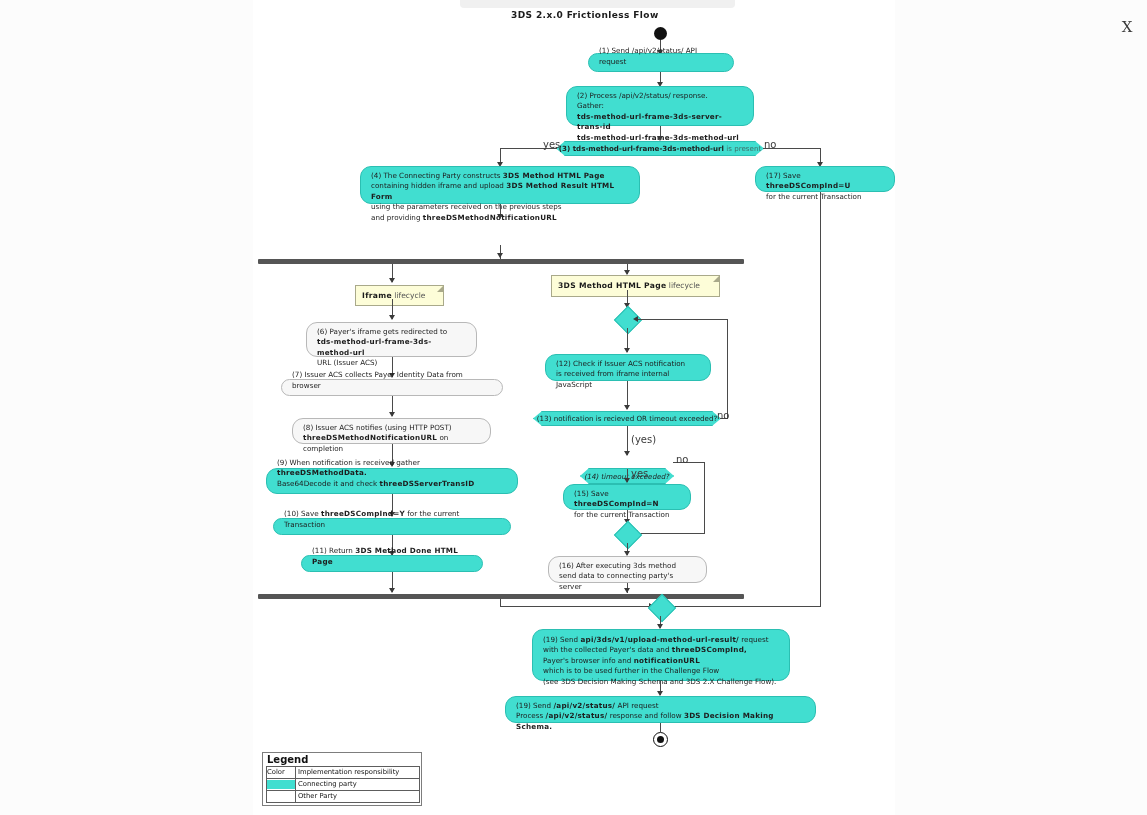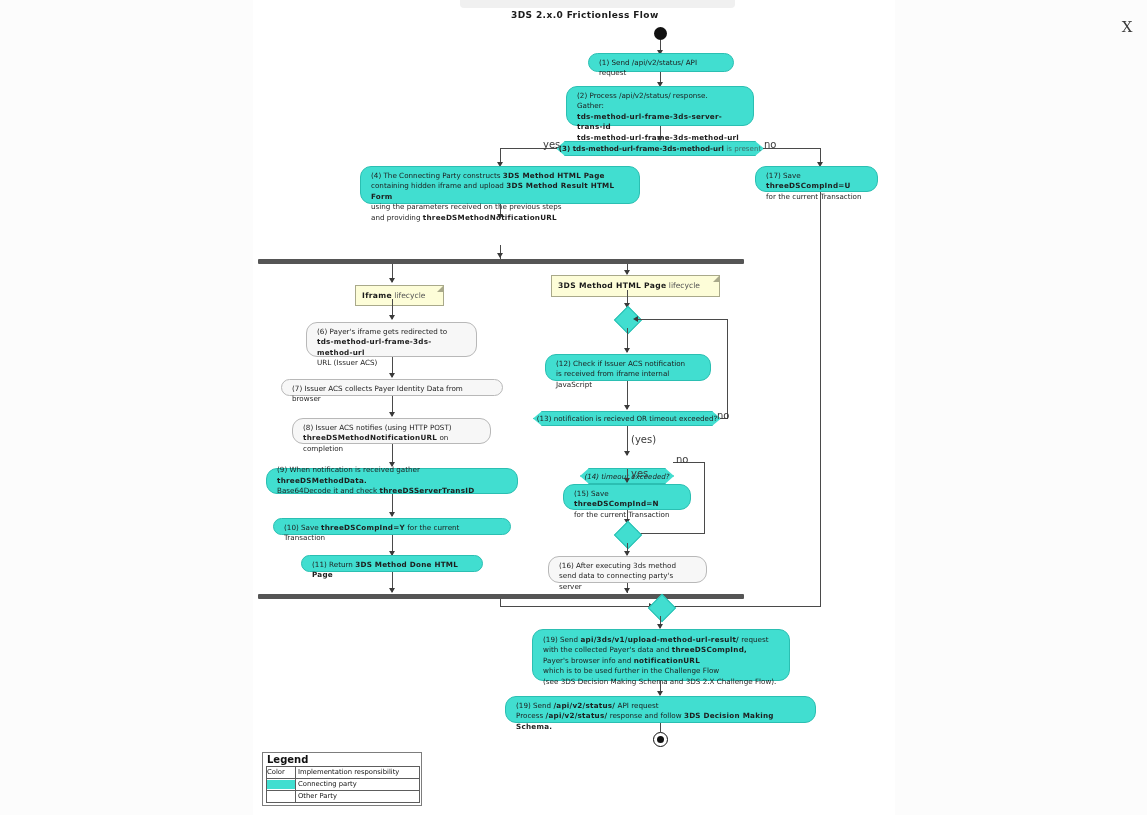--- a/index.html
+++ b/index.html
@@ -11,21 +11,21 @@
   }
   #canvas{position:absolute;left:0;top:0;width:1147px;height:815px;background:#fcfcfc;}
   #page{position:absolute;left:253px;top:0;width:642px;height:815px;background:#ffffff;}
   #topstrip{position:absolute;left:460px;top:0;width:275px;height:8px;background:#f0f0f0;border-radius:0 0 4px 4px;}
   #closebtn{position:absolute;left:1118px;top:18px;width:18px;height:18px;
     font-family:"DejaVu Serif","Liberation Serif",serif;font-size:15px;color:#3a3a3a;
     text-align:center;line-height:18px;cursor:pointer;}
   #title{position:absolute;left:511px;top:10px;font-size:9px;font-weight:bold;color:#1b1b1b;letter-spacing:.4px;white-space:nowrap;}
 
   
-  .node{position:absolute;box-sizing:border-box;display:flex;align-items:flex-start;
+  .node{position:absolute;box-sizing:border-box;display:flex;align-items:flex-end;
     justify-content:center;text-align:left;}
   .act{border:1px solid #2bbfb2;border-radius:11px;background:#41ded0;
     padding:4px 10px;font-size:7.2px;color:#1d1d1d;line-height:1.45;}
   .act.other{background:#f7f7f7;border:1px solid #b8b8b8;}
   .act .b{font-weight:bold;letter-spacing:.25px;}
   .note{border:1px solid #a9a98a;background:#fdfdd8;font-size:7.6px;color:#2b2b2b;
     padding:3px 9px 3px 6px;line-height:1.3;}
   .note::after{content:"";position:absolute;right:0;top:0;border-width:0 0 6px 6px;
     border-style:solid;border-color:transparent transparent #a9a98a transparent;}
   .note .hd{font-weight:bold;color:#1a1a1a;letter-spacing:.3px;}
@@ -125,21 +125,21 @@
       <div><span>containing hidden iframe and upload </span><span class="b">3DS Method Result HTML Form</span></div>
       <div>using the parameters received on the previous steps</div>
       <div><span>and providing </span><span class="b">threeDSMethodNotificationURL</span></div>
     </div>
   </div>
   <div class="ln vl" style="left:500px;top:204px;height:12px;"></div>
   <div class="arw" style="left:497px;top:214px;"></div>
 
   <div class="ln vl" style="left:500px;top:245px;height:15px;"></div>
 
-  <div class="node act" style="left:755px;top:166px;width:123px;height:26px;align-items:flex-start;padding-top:4px;">
+  <div class="node act" style="left:755px;top:166px;width:140px;height:26px;align-items:flex-start;padding-top:4px;">
     <div style="width:100%;">
       <div><span>(17) Save </span><span class="b">threeDSCompInd=U</span></div>
       <div>for the current Transaction</div>
     </div>
   </div>
 
   <div class="ln vl" style="left:820px;top:192px;height:414px;"></div>
   <div class="ln hl" style="left:670px;top:606px;width:151px;"></div>
   <div class="arwl" style="left:666px;top:603px;"></div>
 
@@ -176,21 +176,21 @@
 
   <div class="node act other" style="left:292px;top:418px;width:199px;height:26px;align-items:flex-start;padding-top:4px;">
     <div style="width:100%;">
       <div>(8) Issuer ACS notifies (using HTTP POST)</div>
       <div><span class="b">threeDSMethodNotificationURL</span><span> on completion</span></div>
     </div>
   </div>
   <div class="ln vl" style="left:392px;top:444px;height:22px;"></div>
   <div class="arw" style="left:389px;top:462px;"></div>
 
-  <div class="node act" style="left:266px;top:468px;width:252px;height:26px;align-items:center;padding-top:4px;">
+  <div class="node act" style="left:266px;top:468px;width:252px;height:26px;align-items:flex-end;padding-top:4px;">
     <div style="width:100%;">
       <div><span>(9) When notification is received gather </span><span class="b">threeDSMethodData.</span></div>
       <div><span>Base64Decode it and check </span><span class="b">threeDSServerTransID</span></div>
     </div>
   </div>
   <div class="ln vl" style="left:392px;top:494px;height:22px;"></div>
   <div class="arw" style="left:389px;top:512px;"></div>
 
   <div class="node act" style="left:273px;top:518px;width:238px;height:17px;">
     <span><span>(10) Save </span><span class="b">threeDSCompInd=Y</span><span> for the current Transaction</span></span>

